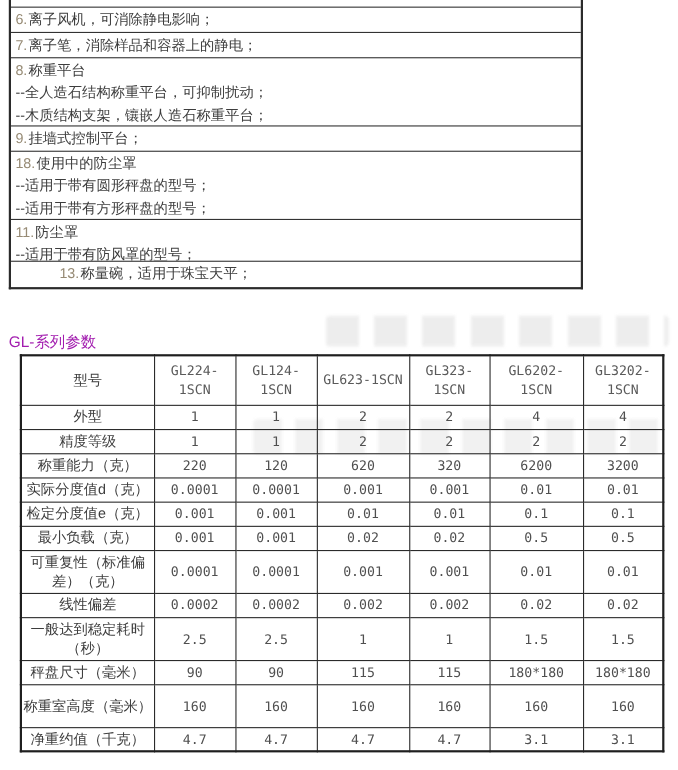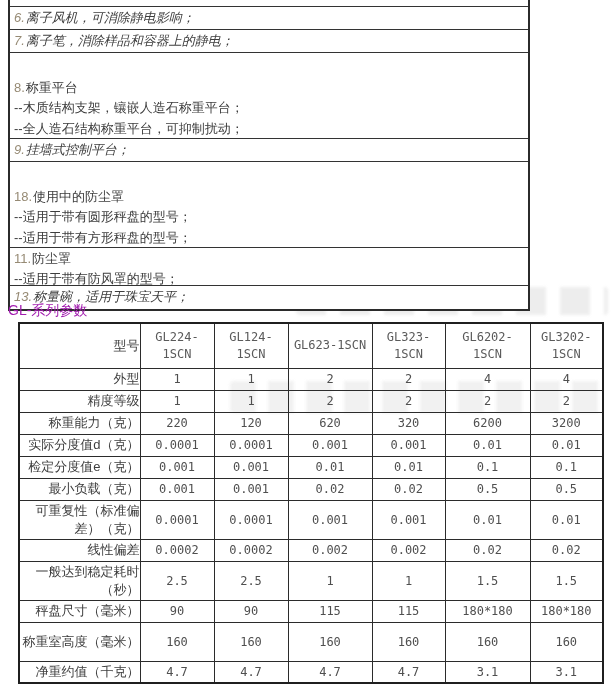--- a/index.html
+++ b/index.html
@@ -11,45 +11,45 @@
   
   .accessory-box{
     position:absolute;left:8px;top:0;width:522px;box-sizing:border-box;
     border:2px solid #2b2b2b;border-top:none;background:#fff;z-index:2;
   }
   .arow{
     box-sizing:border-box;border-bottom:1px solid #333;
     padding:1px 4px 0 4px;font-size:13px;line-height:20.4px;color:#3d3d3d;
     overflow:hidden;
   }
-  .arow:last-child{border-bottom:none;}
+  .arow:last-child{border-bottom:none;margin-left:40px;}
   .sliver{height:7px;padding:0;}
-  .l1{height:23px;font-style:italic;}
+  .l1{height:23px;}
   .l2{height:38px;}
-  .l3{height:62px;margin-top:24px;}
+  .l3{height:62px;}
   .num{color:#968a74;margin-right:1px;}
   
   .section-title{
     position:absolute;left:8px;top:302px;font-size:14px;color:#a21caf;z-index:2;
   }
   
   table.spec-table{
     position:absolute;left:18px;top:322px;width:584px;z-index:2;
     border-collapse:collapse;table-layout:fixed;background:transparent;
   }
   table.spec-table td,table.spec-table th{
     border:1px solid #2b2b2b;padding:0;vertical-align:middle;
     font-weight:normal;overflow:hidden;
   }
   table.spec-table{border:2px solid #1f1f1f;}
   thead tr{height:45px;}
   tbody tr{height:22px;}
   tbody tr.tall{height:39px;margin-left:40px;}
   .label-cell{
-    text-align:right;padding:0 4px 0 6px;font-size:13px;color:#3d3d3d;
+    text-align:center;padding:0 4px 0 6px;font-size:13px;color:#3d3d3d;
     line-height:18px;
   }
   .value-cell,.model-cell{
     text-align:center;font-family:"DejaVu Sans Mono","Liberation Mono",monospace;
     font-size:12px;color:#4f4f4f;
   }
   .model-cell{line-height:17px;color:#5a5a5a;}
   
   .watermark{
     position:absolute;z-index:1;border-radius:4px;filter:blur(1.5px);opacity:.85;
@@ -65,22 +65,22 @@
 <div class="accessory-box" id="accessory-box">
   <div class="arow sliver"></div>
 <div class="arow l1">
       <div><span class="num">6.</span>离子风机，可消除静电影响；</div>
     </div>
     <div class="arow l1">
       <div><span class="num">7.</span>离子笔，消除样品和容器上的静电；</div>
     </div>
     <div class="arow l3">
       <div><span class="num">8.</span>称重平台</div>
+      <div>--全人造石结构称重平台，可抑制扰动；</div>
       <div>--木质结构支架，镶嵌人造石称重平台；</div>
-      <div>--全人造石结构称重平台，可抑制扰动；</div>
     </div>
     <div class="arow l1">
       <div><span class="num">9.</span>挂墙式控制平台；</div>
     </div>
     <div class="arow l3">
       <div><span class="num">18.</span>使用中的防尘罩</div>
       <div>--适用于带有圆形秤盘的型号；</div>
       <div>--适用于带有方形秤盘的型号；</div>
     </div>
     <div class="arow l2">

